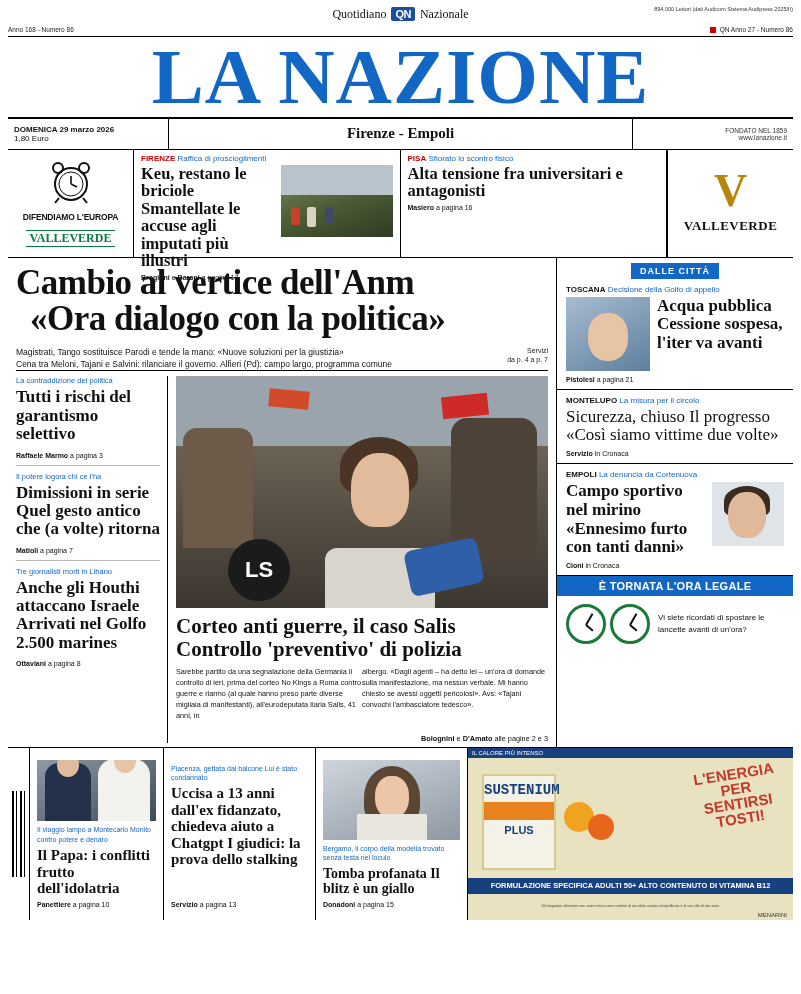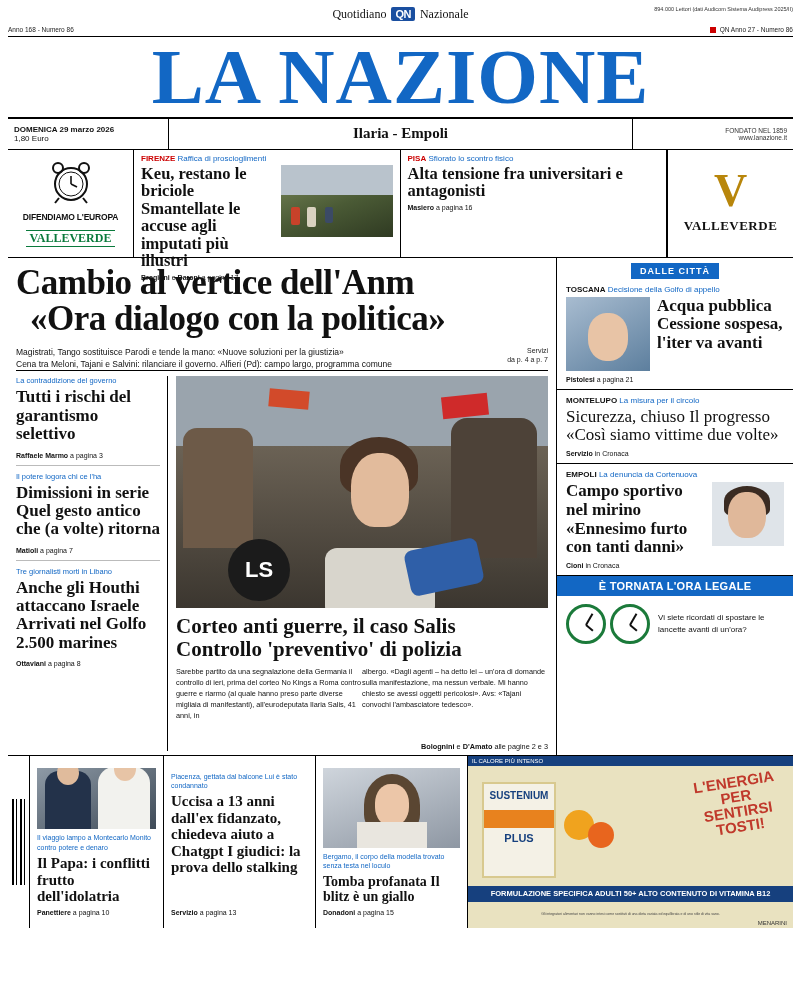--- a/index.html
+++ b/index.html
@@ -106,21 +106,21 @@
   .cs-photo .ls { position: absolute; left: 14%; top: 70%; width: 62px; height: 62px; background: #1b1b1b; border-radius: 50%;
       color: #fff; font-family: "Liberation Sans", sans-serif; font-weight: bold; font-size: 22px; display: flex; align-items: center; justify-content: center; }
   .cs-photo .p-left { position: absolute; left: 2%; top: 22%; width: 70px; height: 120px; background: #6d5a48; border-radius: 14px 14px 0 0; }
   .cs-photo .p-right { position: absolute; right: 3%; top: 18%; width: 86px; height: 140px; background: #4d4238; border-radius: 16px 16px 0 0; }
   .cs-photo .flag { position: absolute; right: 16%; top: 8%; width: 46px; height: 22px; background: #cf2a2a; transform: rotate(-6deg); }
   .cs-photo .flag2 { position: absolute; left: 25%; top: 6%; width: 40px; height: 18px; background: #d24a2a; transform: rotate(5deg); }
 
   .cs-h { font-family: "Liberation Serif", serif; font-weight: bold; font-size: 21px; line-height: 1.08; margin-top: 7px; }
   .cs-body { display: flex; gap: 0; font-family: "Liberation Sans", sans-serif; font-size: 7.3px; line-height: 1.5; margin-top: 6px; }
   .cs-body p { flex: 1; }
-  .cs-by { font-family: "Liberation Sans", sans-serif; font-size: 7.3px; text-align: right; margin-top: 20px; }
+  .cs-by { font-family: "Liberation Sans", sans-serif; font-size: 7.3px; text-align: right; margin-top: 12px; }
 
   
   .dalle-bar { background: #1267c4; color: #fff; font-family: "Liberation Sans", sans-serif; font-weight: bold;
     font-size: 9px; letter-spacing: 1px; padding: 3px 0; text-align: center; width: 88px; margin: 5px auto 0; }
   .side-block { padding: 6px 9px; border-bottom: 1px solid #000; }
   .side-kick { font-family: "Liberation Sans", sans-serif; font-size: 8px; margin-bottom: 3px; }
   .side-kick b { font-weight: bold; }
   .side-kick .blue { color: #1267c4; }
   .side-h { font-family: "Liberation Serif", serif; font-weight: bold; font-size: 17px; line-height: 1.1; }
   .side-h.light { font-weight: normal; }
@@ -161,21 +161,21 @@
   .b-photo.model .face { position: absolute; left: 50%; transform: translateX(-50%); top: 16px; width: 34px; height: 42px; background: #ecc6a8; border-radius: 45%; }
   .b-photo.model .dress { position: absolute; left: 50%; transform: translateX(-50%); bottom: 0; width: 70px; height: 26px; background: #e9e6df; }
   .b-cap { font-family: "Liberation Sans", sans-serif; font-size: 7px; color: #1267c4; margin-top: 4px; line-height: 1.35; }
   .b-h { font-family: "Liberation Serif", serif; font-weight: bold; font-size: 15px; line-height: 1.1; margin-top: 3px; }
   .b-h.small { font-size: 14px; }
   .b-by { font-family: "Liberation Sans", sans-serif; font-size: 7px; margin-top: auto; padding-top: 4px; }
 
   .adbox { flex: 1; background: #e9e2c0; position: relative; overflow: hidden; }
   .adbox .pack { position: absolute; left: 14px; top: 26px; width: 74px; height: 96px; background: #f4f1e6; border: 2px solid #d8c98f; }
   .adbox .pack .band { position: absolute; left: 0; right: 0; top: 26px; height: 18px; background: #e8821e; }
-  .adbox .pack .t1 { position: absolute; left: 0; right: 0; top: 6px; text-align: center; font-family: Liberation Sans, sans-serif; font-weight: bold; font-size: 10px; color: #16407e; }
+  .adbox .pack .t1 { position: absolute; left: 0; right: 0; top: 6px; text-align: center; font-family: Liberation Mono, monospace; font-weight: bold; font-size: 14px; color: #16407e; }
   .adbox .pack .t2 { position: absolute; left: 0; right: 0; top: 48px; text-align: center; font-family: "Liberation Sans", sans-serif; font-weight: bold; font-size: 11px; color: #16407e; }
   .adbox .pill1 { position: absolute; left: 96px; top: 54px; width: 30px; height: 30px; border-radius: 50%; background: #f0a31e; }
   .adbox .pill2 { position: absolute; left: 120px; top: 66px; width: 26px; height: 26px; border-radius: 50%; background: #e8651e; }
   .adbox .claim { position: absolute; right: 4px; top: 18px; width: 104px; text-align: center;
     font-family: "Liberation Sans", sans-serif; font-weight: bold; font-size: 15px; color: #c0392b; line-height: 1.0; transform: rotate(-9deg); }
   .adbox .bluebar { position: absolute; left: 0; right: 0; bottom: 26px; background: #16407e; color: #fff;
     font-family: "Liberation Sans", sans-serif; font-weight: bold; font-size: 7.5px; text-align: center; padding: 3px 2px; line-height: 1.3; }
   .adbox .topline { position: absolute; left: 0; right: 0; top: 0; background: #16407e; color: #fff;
     font-family: "Liberation Sans", sans-serif; font-size: 6px; padding: 2px 4px; }
   .adbox .legal { position: absolute; left: 0; right: 0; bottom: 12px; font-size: 3.5px; text-align: center; font-family: "Liberation Sans", sans-serif; color: #444; }
@@ -208,21 +208,21 @@
     <h1>LA NAZIONE</h1>
   </div>
   <div class="mast-rule-thick"></div>
 
   <div class="mastfoot">
     <div class="cell left">
       <b>DOMENICA 29 marzo 2026</b>
       <span>1,80 Euro</span>
     </div>
     <div class="cell center">
-      <span>Ilaria - Empoli</span>
+      <span>Firenze - Empoli</span>
     </div>
     <div class="cell right">
       <span>FONDATO NEL 1859</span>
       <span>www.lanazione.it</span>
     </div>
   </div>
   <div class="rule2"></div>
 
   <div class="promorow">
     <div class="promo-ad">
@@ -292,21 +292,21 @@
           <span>da p. 4 a p. 7</span>
         </span>
         <div>Magistrati, Tango sostituisce Parodi e tende la mano: «Nuove soluzioni per la giustizia»</div>
         <div>Cena tra Meloni, Tajani e Salvini: rilanciare il governo. Alfieri (Pd): campo largo, programma comune</div>
       </div>
 
       <div class="midwrap">
         <div class="leftbriefs">
 
           <div class="brief">
-            <div class="b-kick">La contraddizione del governo</div>
+            <div class="b-kick">La contraddizione del politica</div>
             <div class="b-h">Tutti i rischi del garantismo selettivo</div>
             <div class="b-by">
               <b>Raffaele Marmo</b><span> a pagina 3</span>
             </div>
           </div>
 
           <div class="brief">
             <div class="b-kick">Il potere logora chi ce l'ha</div>
             <div class="b-h">Dimissioni in serie Quel gesto antico che (a volte) ritorna</div>
             <div class="b-by">

